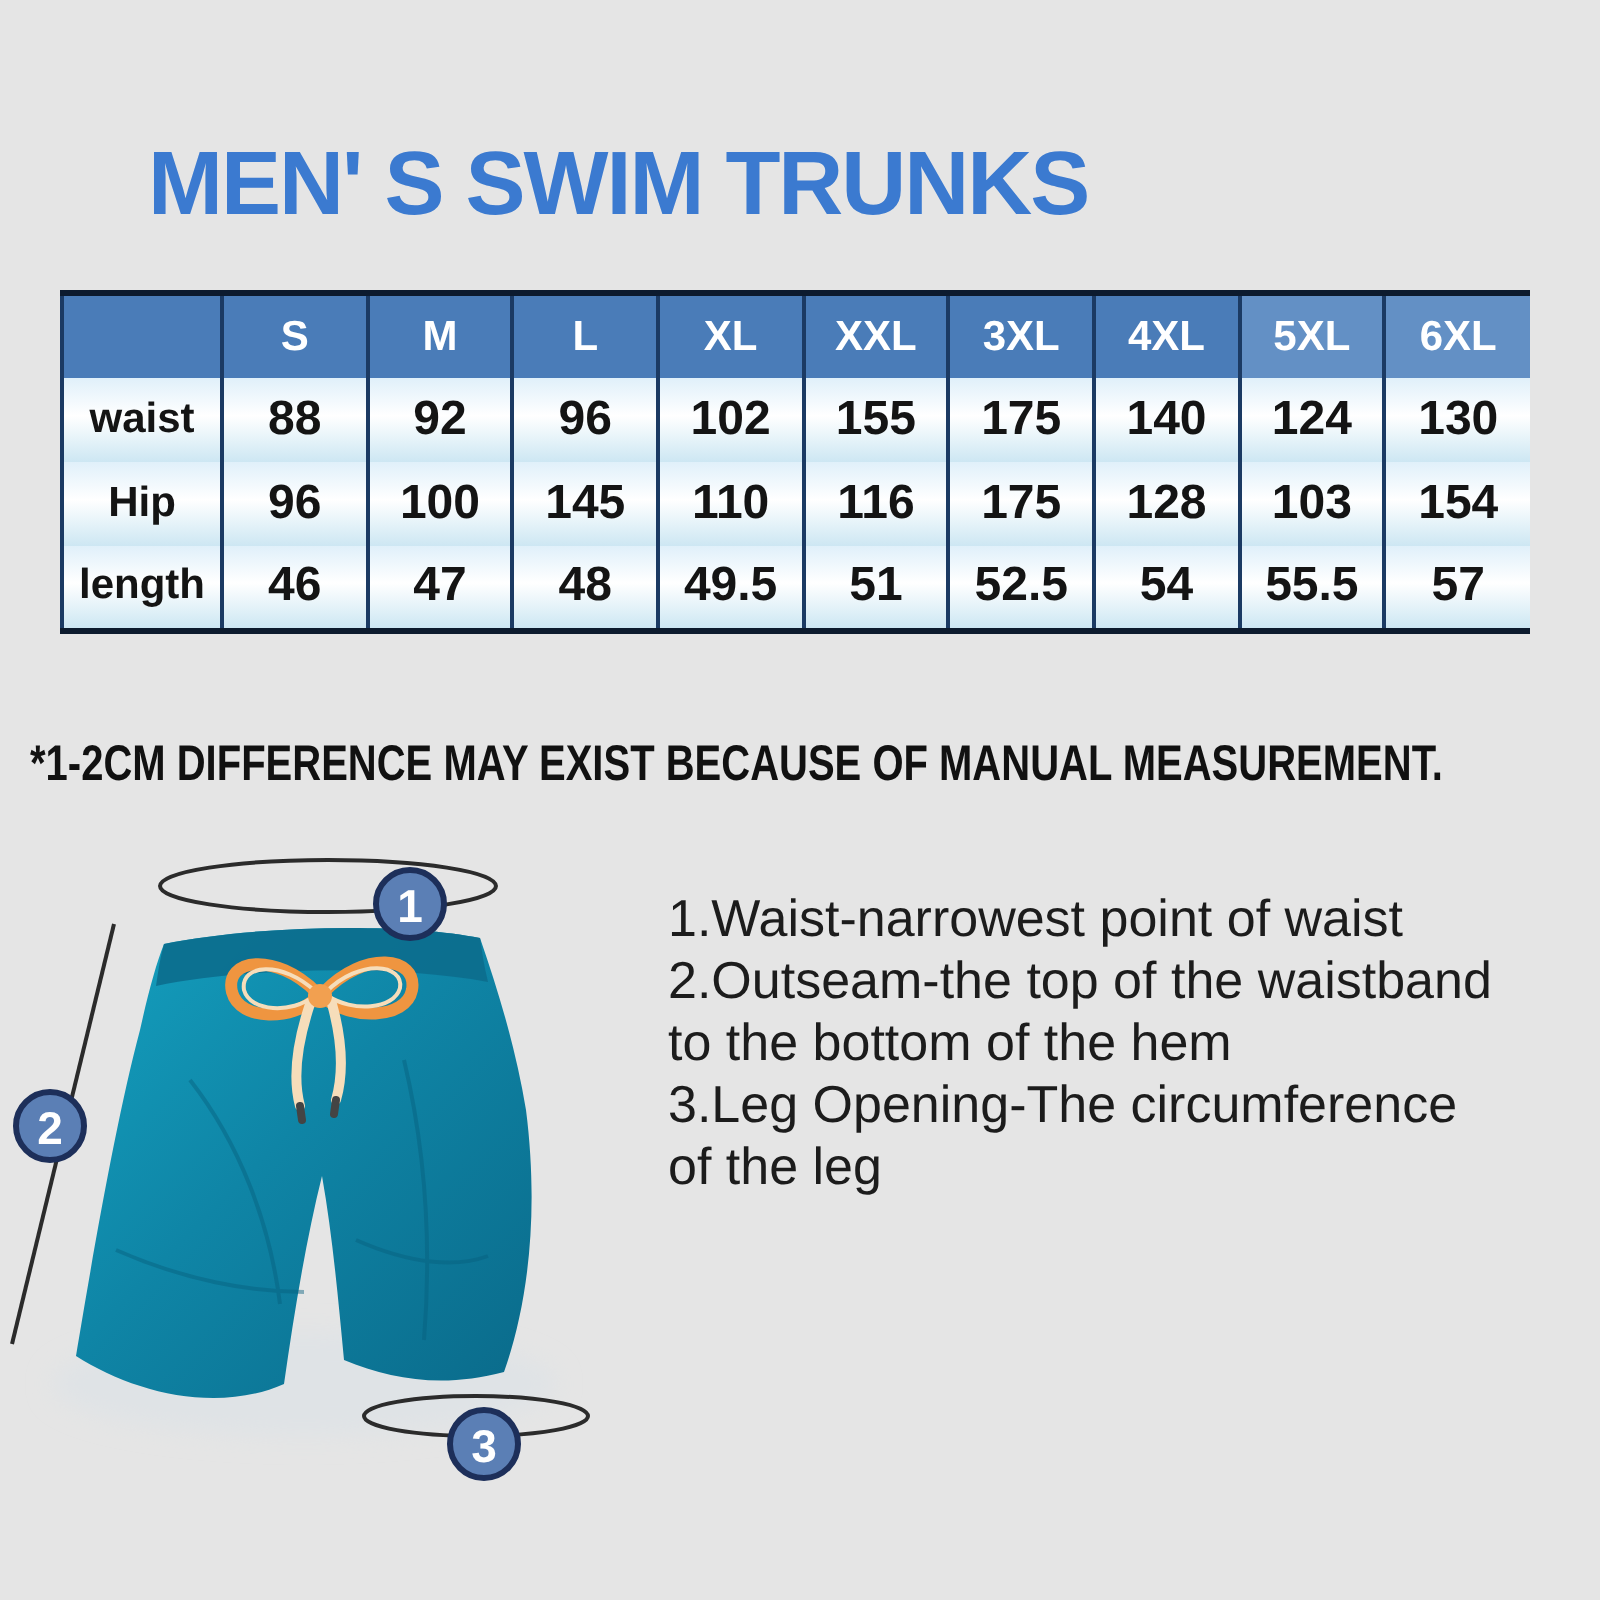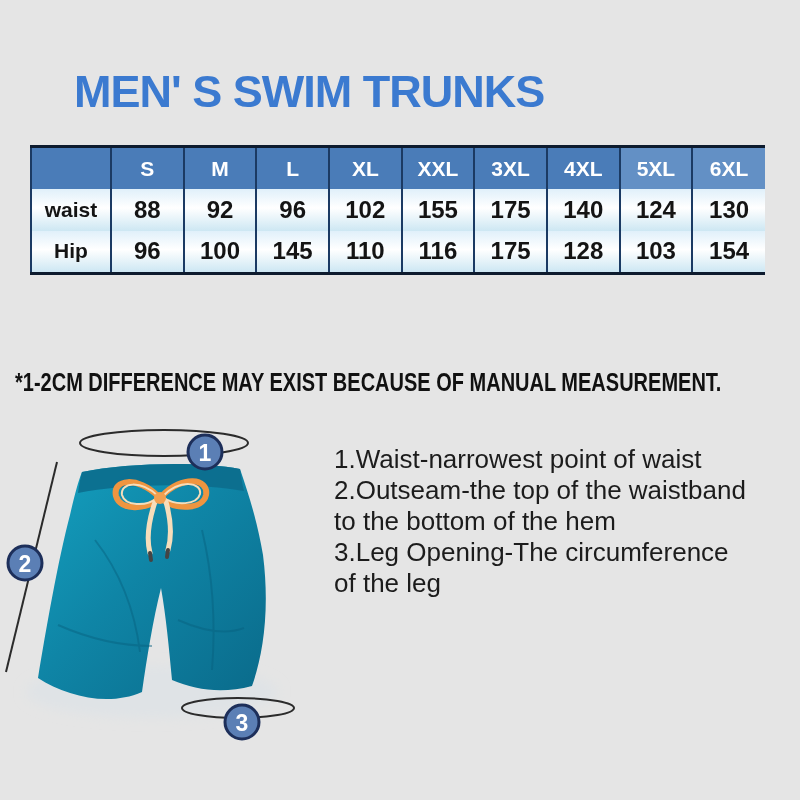--- a/index.html
+++ b/index.html
@@ -101,20 +101,32 @@
           <td class="row-label">Hip</td>
           <td>96</td>
           <td>100</td>
           <td>145</td>
           <td>110</td>
           <td>116</td>
           <td>175</td>
           <td>128</td>
           <td>103</td>
           <td>154</td>
+        </tr>
+        <tr>
+          <td class="row-label">length</td>
+          <td>46</td>
+          <td>47</td>
+          <td>48</td>
+          <td>49.5</td>
+          <td>51</td>
+          <td>52.5</td>
+          <td>54</td>
+          <td>55.5</td>
+          <td>57</td>
         </tr>
       </tbody>
   </table>
 
   <p class="note">*1-2CM DIFFERENCE MAY EXIST BECAUSE OF MANUAL MEASUREMENT.</p>
 
   <div class="diagram">
     <svg width="330" height="340" viewBox="0 0 330 340" xmlns="http://www.w3.org/2000/svg">
       <defs>
         <linearGradient id="tealGrad" x1="0" y1="0" x2="1" y2="1">

